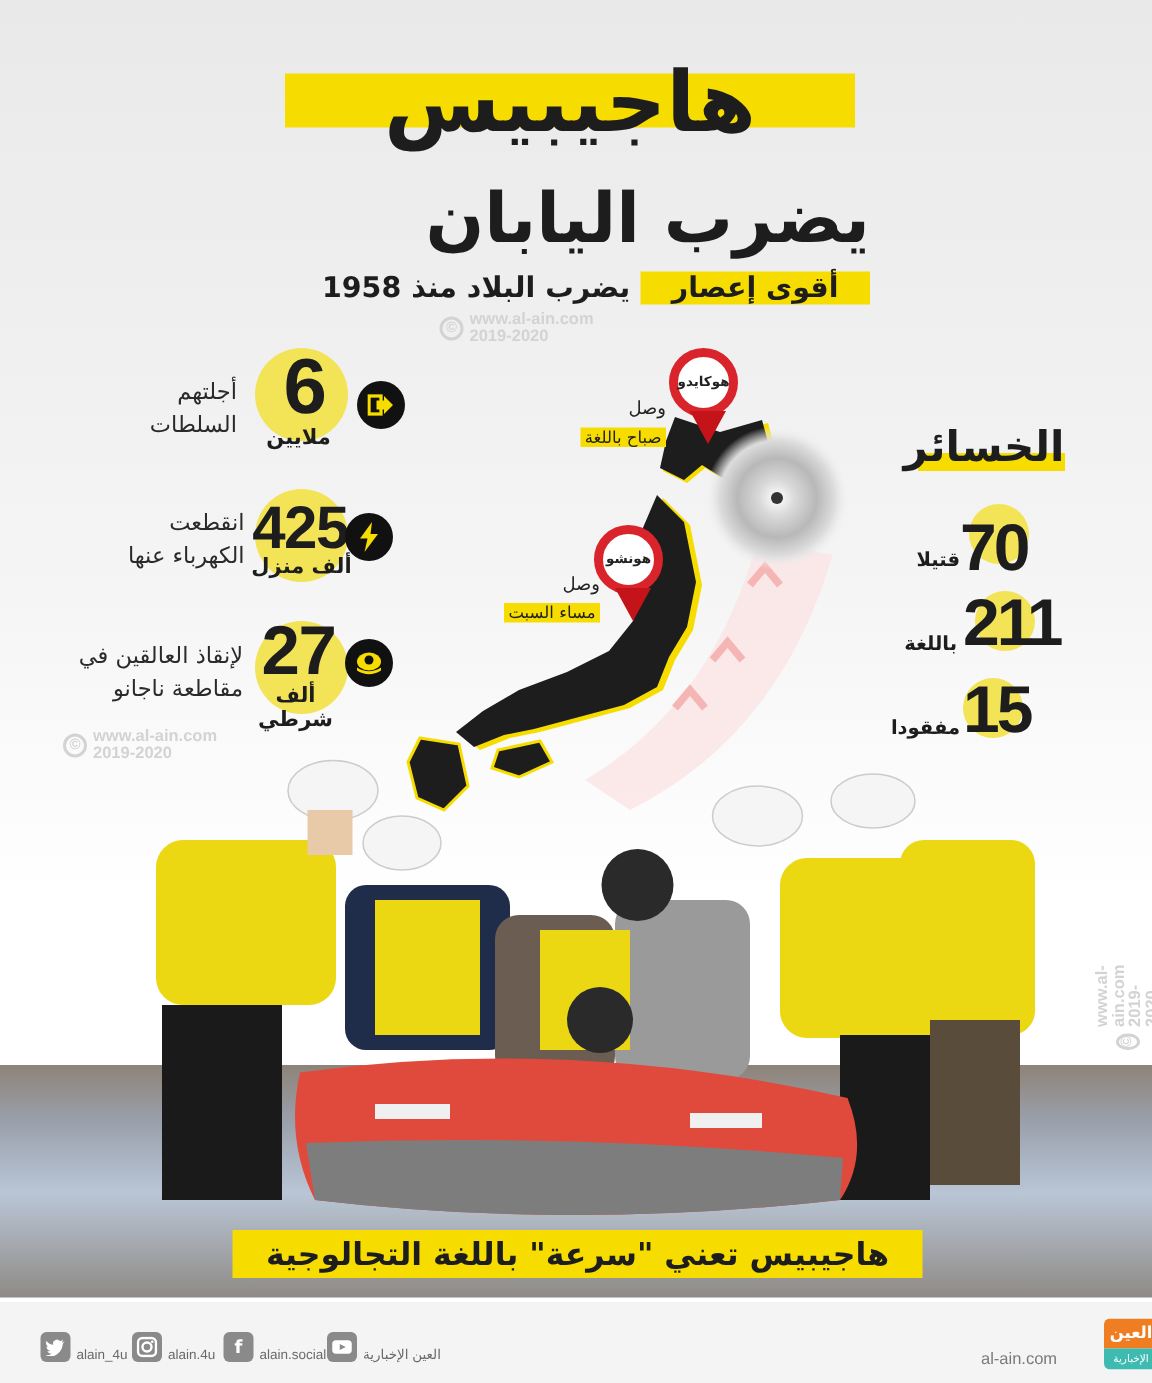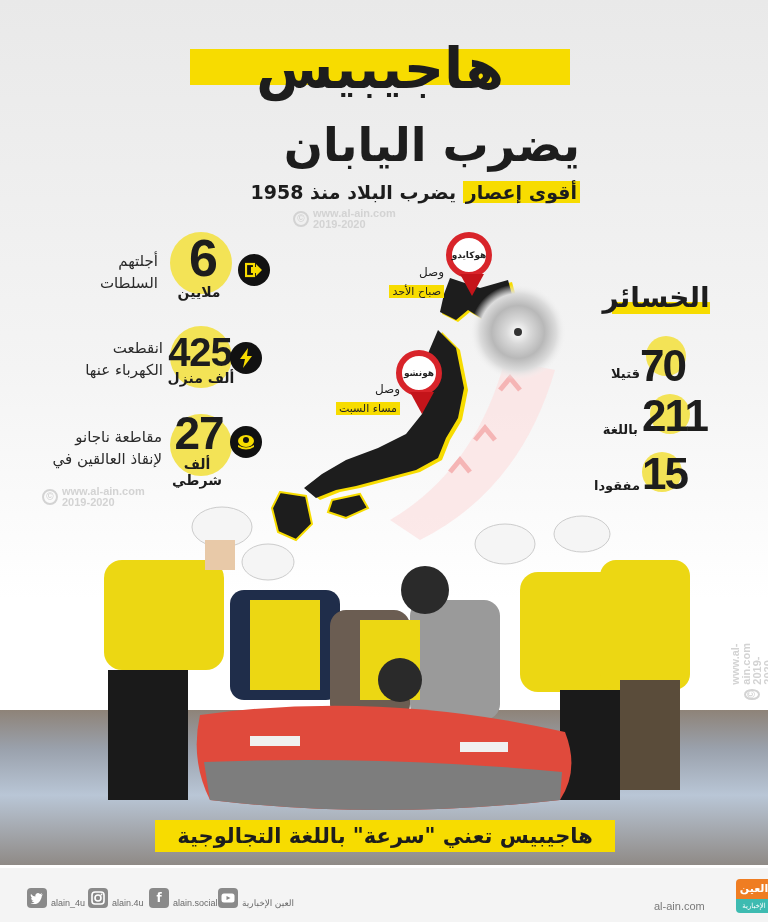--- a/index.html
+++ b/index.html
@@ -25,21 +25,21 @@
   }
   .title-sub {
     left: 250px; top: 110px; width: 330px; text-align: right;
     font-size: 46px; font-weight: bold; color: #1d1d1d; line-height: 70px;
   }
   .subtitle {
     left: 240px; top: 178px; width: 340px; text-align: right;
     font-size: 19px; font-weight: bold; color: #1d1d1d; line-height: 28px;
     white-space: nowrap;
   }
-  .subtitle .hl { background: #f7dc00; padding: 0 3px; }
+  .subtitle .hl { background: #f7dc00; padding: 0 21px; }
   .watermark {
     font-family: "Liberation Sans", sans-serif; font-weight: bold;
     color: #d3d3d3; font-size: 11px; line-height: 11px; display: flex; align-items: center; gap: 4px;
   }
   .watermark .c {
     width: 16px; height: 16px; border: 2px solid #d3d3d3; border-radius: 50%;
     font-size: 10px; line-height: 12px; text-align: center;
   }
 
   
@@ -166,22 +166,22 @@
   <div class="abs stat-unit rtl" style="left:-6px; top:52px; width:70px;">ألف شرطي</div>
   <div class="abs stat-badge" style="left:62px; top:22px;">
     <svg width="20" height="16" viewBox="0 0 20 16">
         <ellipse cx="10" cy="7" rx="8" ry="6" fill="#f7dc00"></ellipse>
         <circle cx="10" cy="6" r="3" fill="#111"></circle>
         <path d="M2 11 Q10 16 18 11 L18 13 Q10 18 2 13 Z" fill="#f7dc00"></path>
       </svg>
   </div>
 </div>
 <div class="abs stat-label" style="left:30px; top:426px; width:132px;">
+  <div>لإنقاذ العالقين في</div>
   <div>مقاطعة ناجانو</div>
-  <div>لإنقاذ العالقين في</div>
 </div>
 
 <div class="abs watermark" style="left:42px; top:486px;">
   <span class="c">©</span>
   <span>
     <span style="display:block">www.al-ain.com</span>
     <span style="display:block">2019-2020</span>
   </span>
 </div>
 
@@ -214,21 +214,21 @@
   <circle cx="268" cy="92" r="48" fill="url(#ty)"></circle>
   <circle cx="268" cy="92" r="4" fill="#333"></circle>
 </svg>
 
 <div class="abs" style="left:446px; top:232px; width:52px;">
   <div class="pin-head rtl">هوكايدو</div>
   <div class="pin-tail" style="margin-left:14px; margin-top:-4px;"></div>
 </div>
 <div class="abs" style="left:362px; top:264px; width:82px; text-align:right;">
   <div class="arrived">وصل</div>
-  <span class="arrived-hl">صباح الأحد</span>
+  <span class="arrived-hl">صباح باللغة</span>
 </div>
 
 <div class="abs" style="left:396px; top:350px; width:52px;">
   <div class="pin-head rtl">هونشو</div>
   <div class="pin-tail" style="margin-left:14px; margin-top:-4px;"></div>
 </div>
 <div class="abs" style="left:320px; top:381px; width:80px; text-align:right;">
   <div class="arrived">وصل</div>
   <span class="arrived-hl">مساء السبت</span>
 </div>

